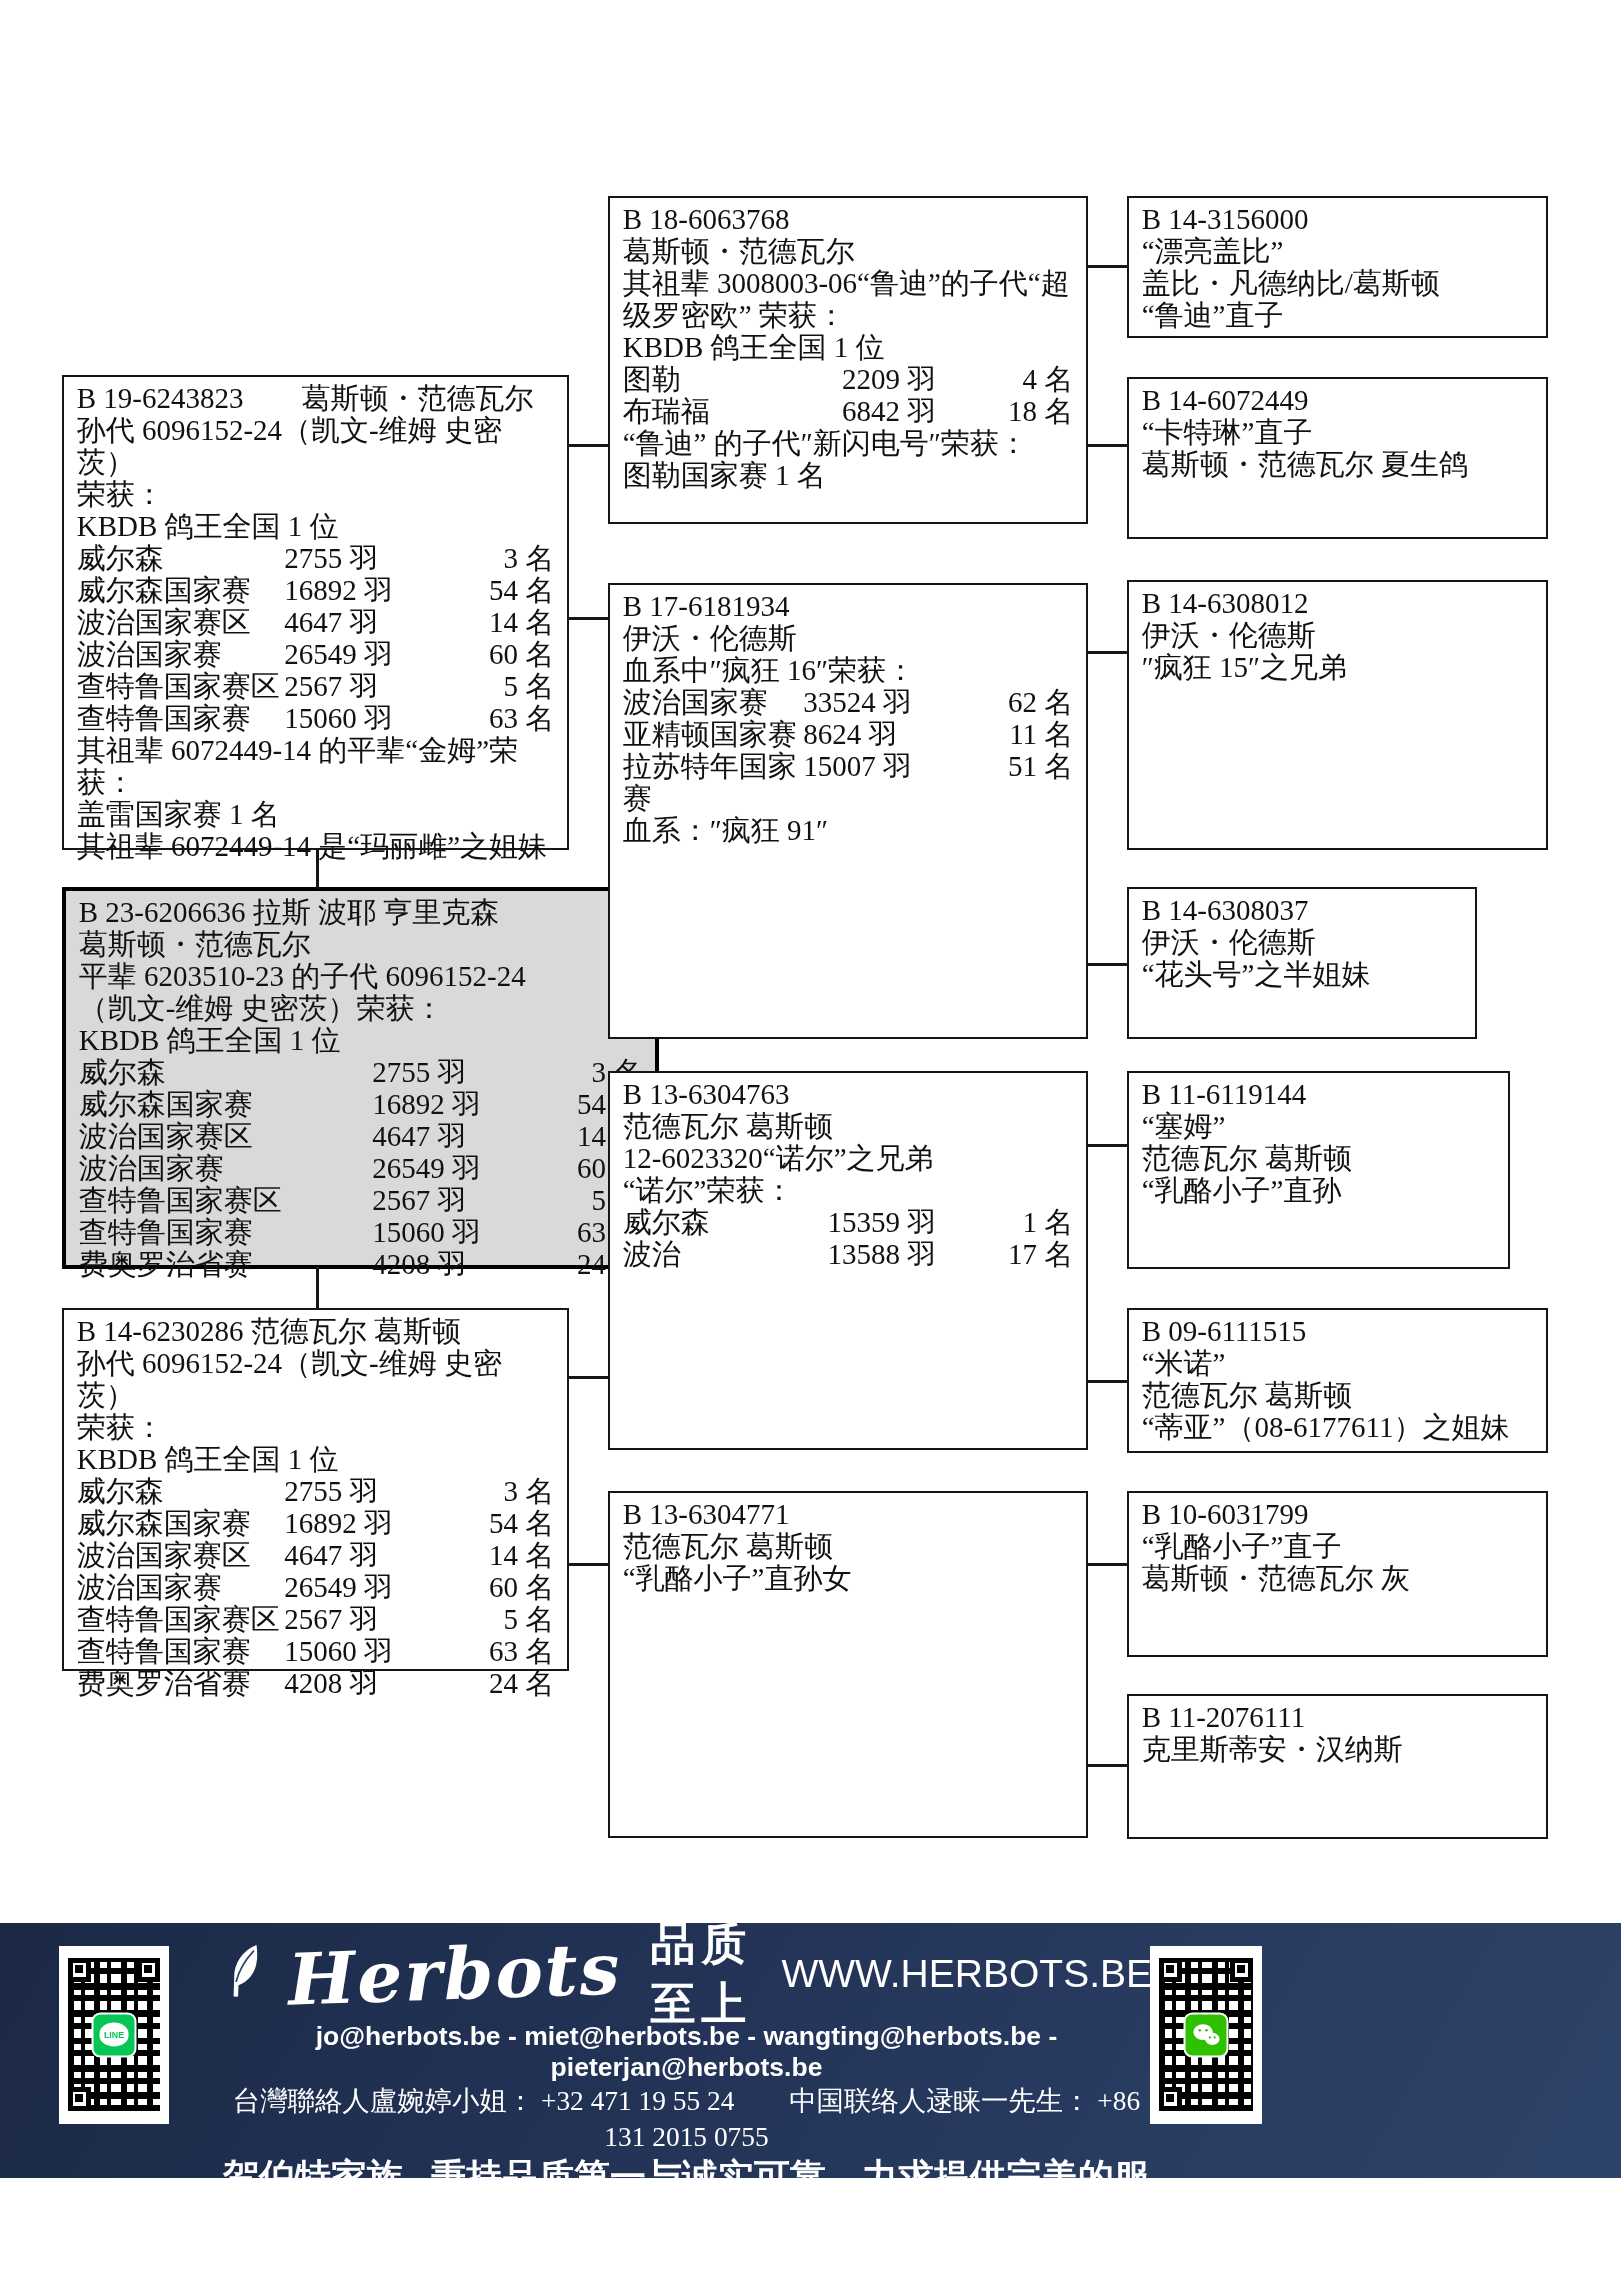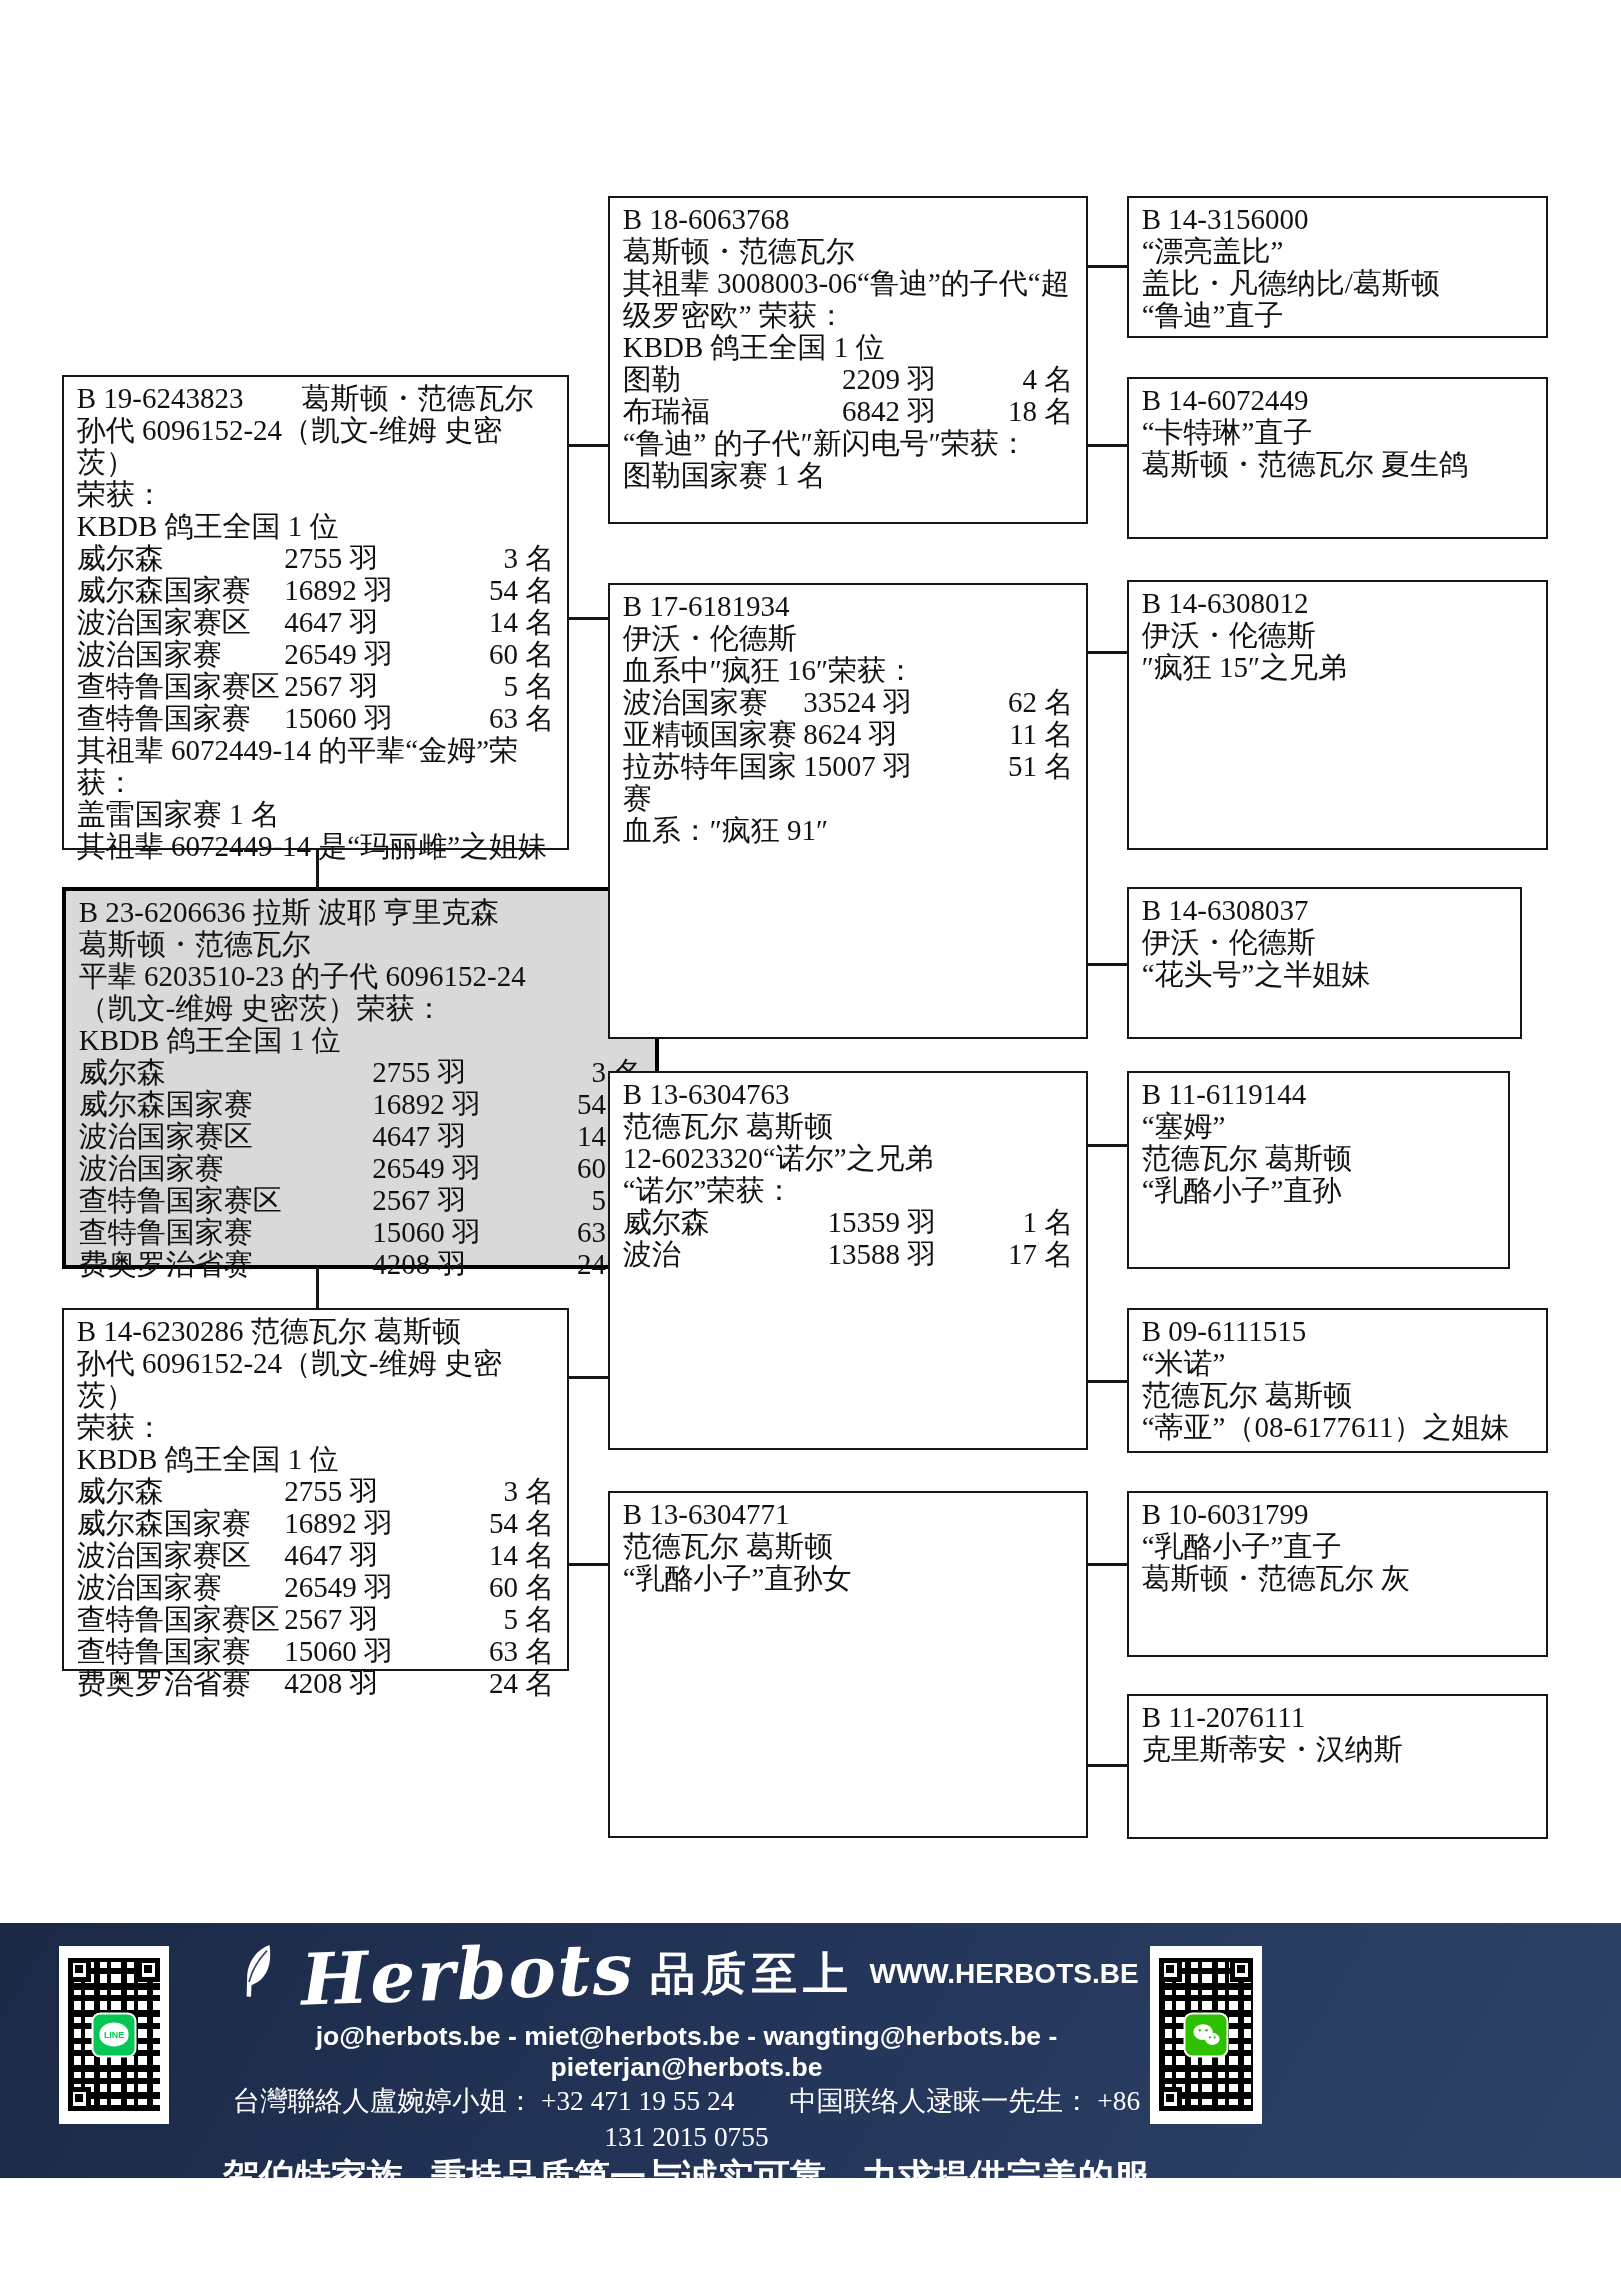--- a/index.html
+++ b/index.html
@@ -20,21 +20,21 @@
   #b19{left:62px;top:375px;width:507px;height:475px;}
   #b23{left:62px;top:887px;width:597px;height:382px;background:#d9d9d9;border:4.9px solid #000;}
   #b14{left:62px;top:1308px;width:507px;height:363px;}
   #b18{left:608px;top:196px;width:480px;height:328px;}
   #b17{left:608px;top:583px;width:480px;height:456px;}
   #b13a{left:608px;top:1071px;width:480px;height:379px;}
   #b13b{left:608px;top:1491px;width:480px;height:347px;}
   #r1{left:1127px;top:196px;width:421px;height:142px;}
   #r2{left:1127px;top:377px;width:421px;height:162px;}
   #r3{left:1127px;top:580px;width:421px;height:270px;}
-  #r4{left:1127px;top:887px;width:395px;height:152px;}
+  #r4{left:1127px;top:887px;width:350px;height:152px;}
   #r5{left:1127px;top:1071px;width:383px;height:198px;}
   #r6{left:1127px;top:1308px;width:421px;height:145px;}
   #r7{left:1127px;top:1491px;width:421px;height:166px;}
   #r8{left:1127px;top:1694px;width:421px;height:145px;}
 
   
   .hline{position:absolute;height:2.9px;background:#161616;}
   .vline{position:absolute;width:2.9px;background:#161616;}
   #cv1{left:316px;top:849px;height:40px;}
   #cv2{left:316px;top:1267px;height:43px;}
@@ -71,21 +71,21 @@
   .badge-line .bubble{background:#fff;border-radius:50% / 46%;width:29px;height:23.5px;
          display:flex;align-items:center;justify-content:center;
          color:#06c755;font-weight:bold;font-size:8.8px;letter-spacing:0;}
   .badge-wechat{background:#2dc100;border:2.9px solid #fff;}
 
   .f-center{position:absolute;left:221px;top:3.9px;width:931px;text-align:center;}
   .f-row1{display:flex;align-items:center;justify-content:center;gap:15.7px;height:94px;}
   .brand-script{font-family:"DejaVu Serif","Liberation Serif",serif;font-style:italic;font-weight:bold;
                 font-size:71px;letter-spacing:2px;transform:rotate(-2deg);}
   .tagline{font-family:"Liberation Serif","DejaVu Serif",serif;font-weight:bold;font-size:45px;letter-spacing:5.9px;}
-  .website{font-weight:bold;font-size:28px;letter-spacing:0px;text-align:center;}
+  .website{font-weight:normal;font-size:39px;letter-spacing:0px;text-align:center;}
   .f-emails{font-weight:bold;font-size:26.5px;line-height:31px;}
   .f-contacts{font-size:27.4px;line-height:36px;font-family:"Liberation Serif","DejaVu Serif",serif;}
   .f-slogan{font-family:"Liberation Serif","DejaVu Serif",serif;font-weight:bold;font-size:36px;line-height:45px;}
   .feather{transform:rotate(-20deg);}
 </style>
 </head>
 <body>
 
 <div id="page">
 

